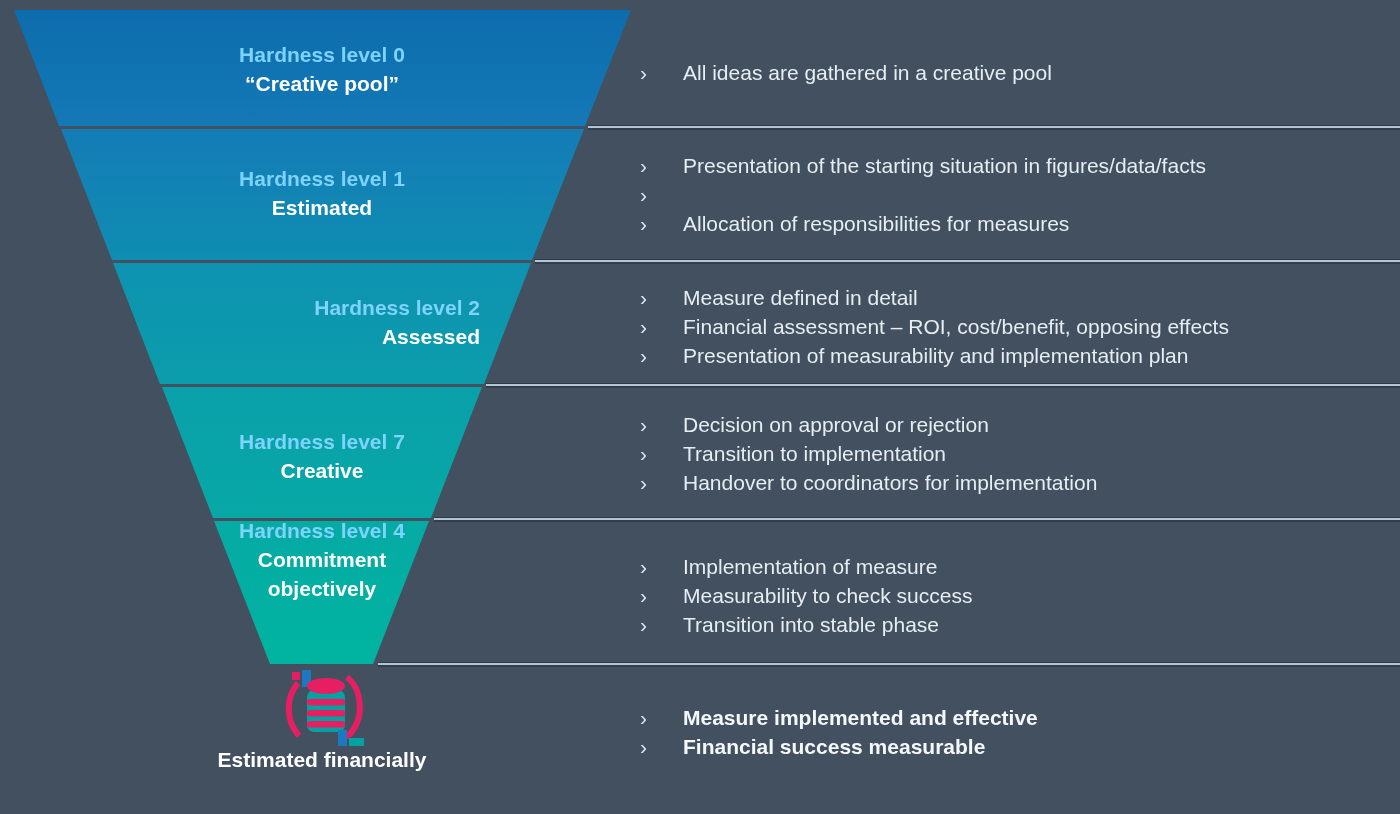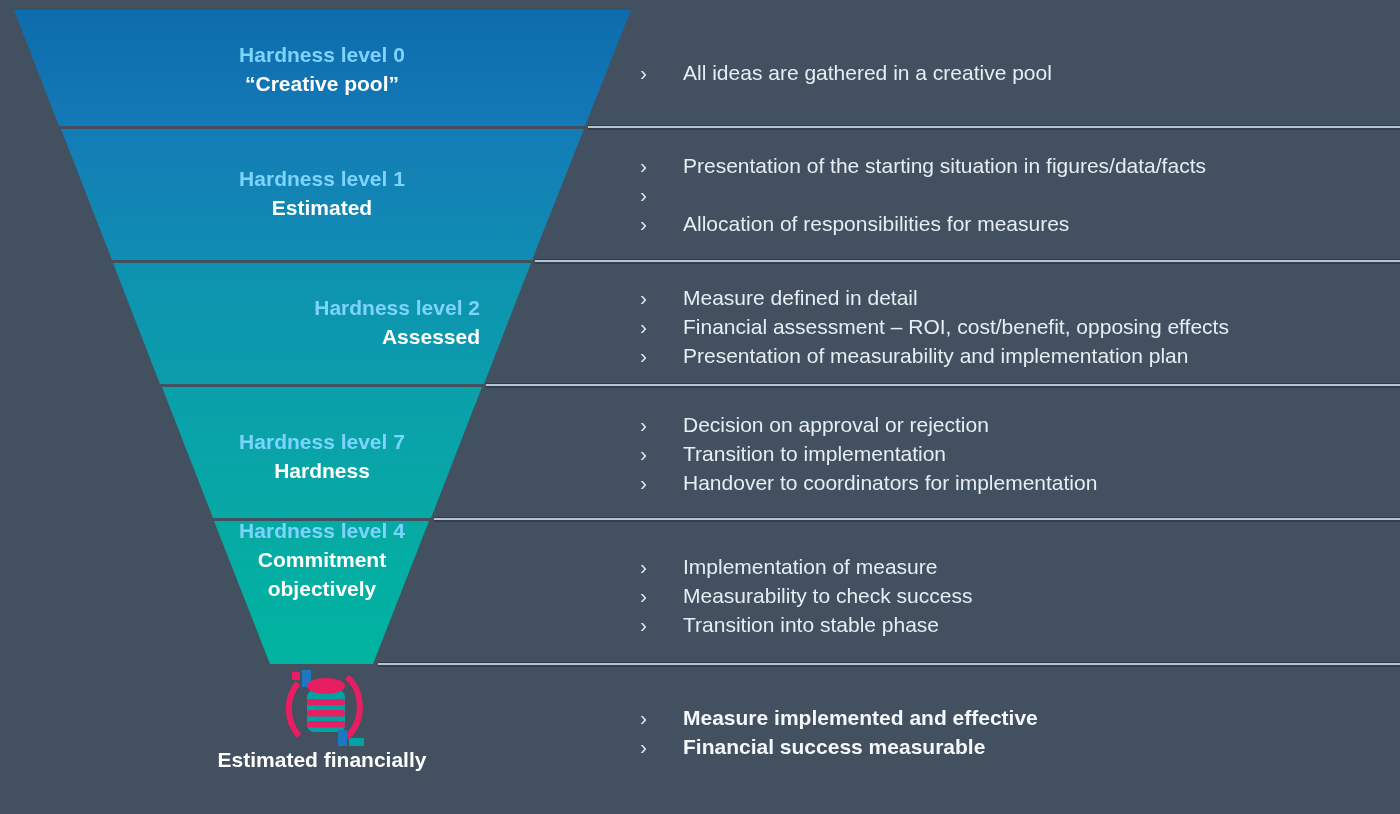--- a/index.html
+++ b/index.html
@@ -91,21 +91,21 @@
   <div class="flabel" style="left:172px; top:164px; width:300px;">
     <div class="t1">Hardness level 1</div>
     <div class="t2">Estimated</div>
   </div>
   <div class="flabel" style="left:180px; top:293px; width:300px;text-align:right;">
     <div class="t1">Hardness level 2</div>
     <div class="t2">Assessed</div>
   </div>
   <div class="flabel" style="left:172px; top:427px; width:300px;">
     <div class="t1">Hardness level 7</div>
-    <div class="t2">Hardness</div>
+    <div class="t2">Creative</div>
   </div>
   <div class="flabel" style="left:202px; top:516px; width:240px;">
     <div class="t1">Hardness level 4</div>
     <div class="t2">Commitment objectively</div>
   </div>
 
   <div class="icon-wrap">
     <svg width="84" height="80" viewBox="0 0 84 80">
 
       <path d="M 15 13 C 3 27 2 50 16 66" fill="none" stroke="#e81e63" stroke-width="6"></path>

